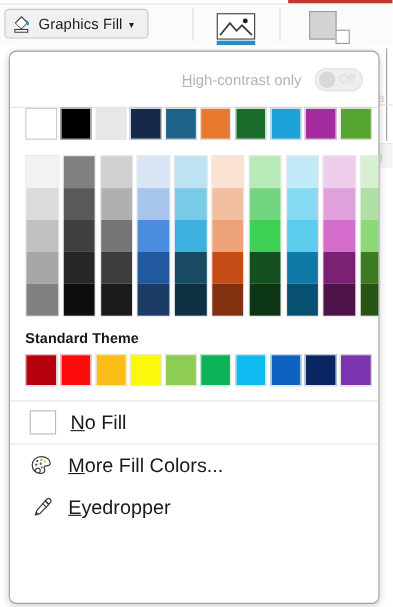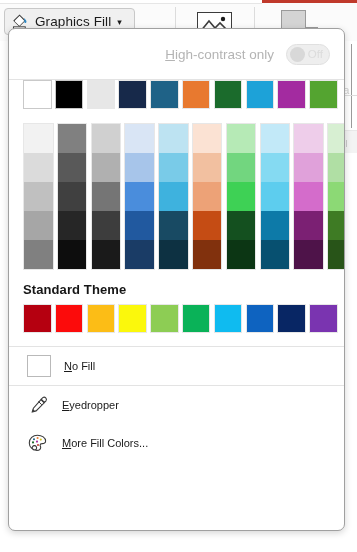--- a/index.html
+++ b/index.html
@@ -70,21 +70,21 @@
   }
   .bg-strip {
     position:absolute; left:336px; top:131px; width:21px; height:22px; background:#f3f3f3;
   }
   .bg-tick {
     position:absolute; left:346px; top:140px; width:1px; height:7px; background:#c9c9c9;
   }
 
   
   .panel {
-    position:absolute; left:8px; top:28px; width:337px; height:503px;
+    position:absolute; left:8px; top:46px; width:337px; height:503px;
     background:#ffffff;
     border:1px solid #a0a0a0;
     border-radius:7px;
     box-shadow: 0 2px 7px rgba(0,0,0,0.17);
     overflow:hidden;
   }
   .hc-row {
     position:relative; height:50px; display:flex; align-items:center;
     justify-content:flex-end; padding-right:14px; gap:12px;
   }
@@ -120,21 +120,21 @@
   .variants { margin-top:14px; display:flex; gap:3.3px; }
   .vcol { display:flex; flex-direction:column; border:1px solid #e7e7e7; }
   .vcell { width:28.5px; height:29px; }
 
   .standard-wrap { margin-top:0; }
 
   
   .cmd {
     display:flex; align-items:center; height:38px; padding-left:18px; gap:13px;
   }
-  .cmd-label { font-size:11px; color:#1b1b1b; }
+  .cmd-label { font-size:18px; color:#1b1b1b; }
   .cmd-label u { text-decoration:underline; }
   .nofill-box {
     width:24px; height:22px; background:#ffffff; border:1px solid #b9b9b9;
   }
   .icon-slot { width:22px; height:20px; position:relative; }
 </style>
 </head>
 <body>
 
 <div id="root">
@@ -306,42 +306,42 @@
       <span class="cmd-label">
         <u>N</u><span>o Fill</span>
       </span>
     </div>
 
     <div class="divider full"></div>
 
     <div class="cmd">
       <span class="icon-slot">
         <svg viewBox="0 0 22 20" width="22" height="20">
-          <path d="M15.8 2.6 a2.3 2.3 0 0 1 3.2 3.2 l-1.6 1.6 -3.2 -3.2 z" fill="none" stroke="#3c3c3c" stroke-width="1.1"></path>
-          <path d="M14.0 4.6 l3.2 3.2 -8.1 8.1 -3.8 1.1 1.1 -3.8 z" fill="none" stroke="#3c3c3c" stroke-width="1.1"></path>
-          <path d="M6.0 14.0 l1.9 1.9 -3.2 0.9 z" fill="#3c3c3c"></path>
-          <line x1="11.4" y1="6.4" x2="14.8" y2="9.8" stroke="#3c3c3c" stroke-width="1"></line>
-        </svg>
-      </span>
-      <span class="cmd-label">
-        <u>E</u><span>yedropper</span>
-      </span>
-    </div>
-
-    <div class="cmd">
-      <span class="icon-slot">
-        <svg viewBox="0 0 22 20" width="22" height="20">
           <path d="M10.4 2.2 C15 2.2 18.6 4.7 18.6 8.0 C18.6 10.2 16.6 10.6 15.2 10.6 C14.0 10.6 13.1 11.2 13.1 12.2 C13.1 13.0 13.7 13.4 13.7 14.3 C13.7 16.1 12.0 17.4 9.9 17.4 C5.6 17.4 2.3 14.1 2.3 9.9 C2.3 5.5 5.9 2.2 10.4 2.2 Z M7.4 12.6 a2.2 2.2 0 1 0 0.05 0 Z" fill="none" stroke="#3c3c3c" stroke-width="1.1"></path>
           <circle cx="7.0" cy="6.2" r="1.05" fill="#1f6287"></circle>
           <circle cx="10.6" cy="5.0" r="1.05" fill="#e8792f"></circle>
           <circle cx="13.8" cy="6.6" r="1.05" fill="#d4c426"></circle>
           <circle cx="6.0" cy="9.4" r="1.05" fill="#1b6b2c"></circle>
           <circle cx="10.0" cy="8.6" r="1.05" fill="#a32ba0"></circle>
           <circle cx="11.0" cy="12.0" r="1.0" fill="#c0392b"></circle>
         </svg>
       </span>
       <span class="cmd-label">
         <u>M</u><span>ore Fill Colors...</span>
       </span>
     </div>
 
+    <div class="cmd">
+      <span class="icon-slot">
+        <svg viewBox="0 0 22 20" width="22" height="20">
+          <path d="M15.8 2.6 a2.3 2.3 0 0 1 3.2 3.2 l-1.6 1.6 -3.2 -3.2 z" fill="none" stroke="#3c3c3c" stroke-width="1.1"></path>
+          <path d="M14.0 4.6 l3.2 3.2 -8.1 8.1 -3.8 1.1 1.1 -3.8 z" fill="none" stroke="#3c3c3c" stroke-width="1.1"></path>
+          <path d="M6.0 14.0 l1.9 1.9 -3.2 0.9 z" fill="#3c3c3c"></path>
+          <line x1="11.4" y1="6.4" x2="14.8" y2="9.8" stroke="#3c3c3c" stroke-width="1"></line>
+        </svg>
+      </span>
+      <span class="cmd-label">
+        <u>E</u><span>yedropper</span>
+      </span>
+    </div>
+
   </div>
 </div>
 
 </body></html>

